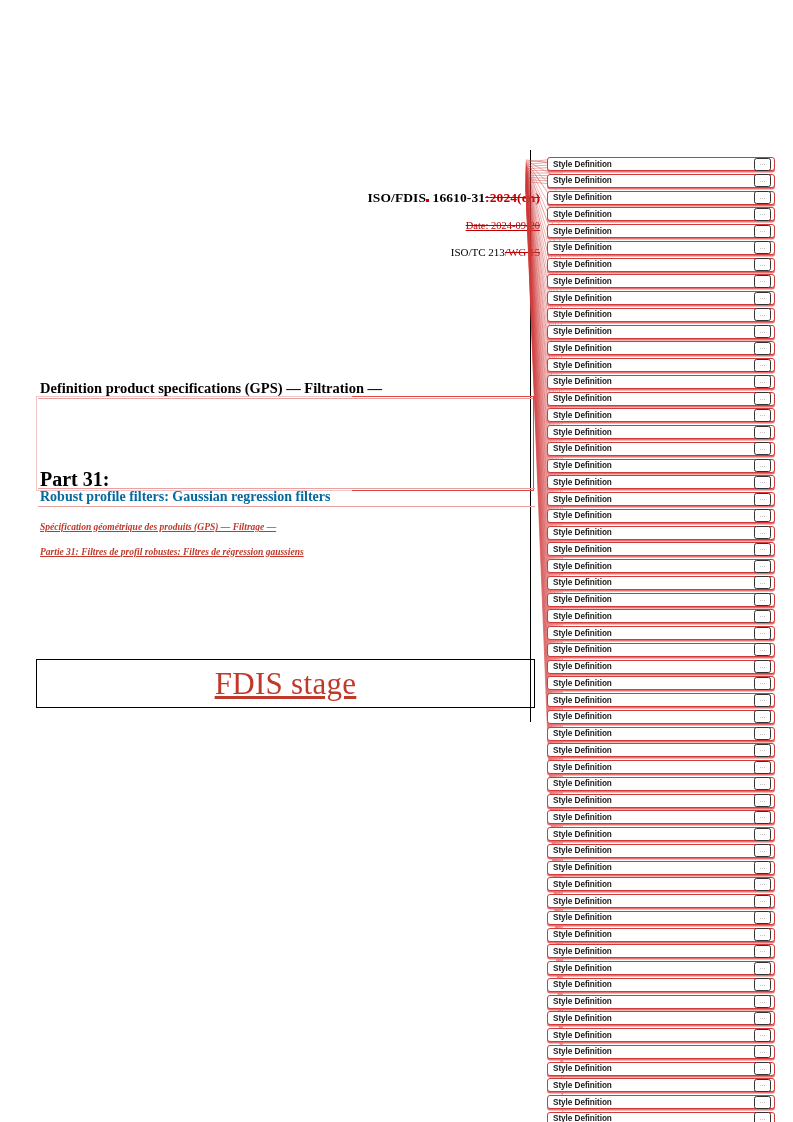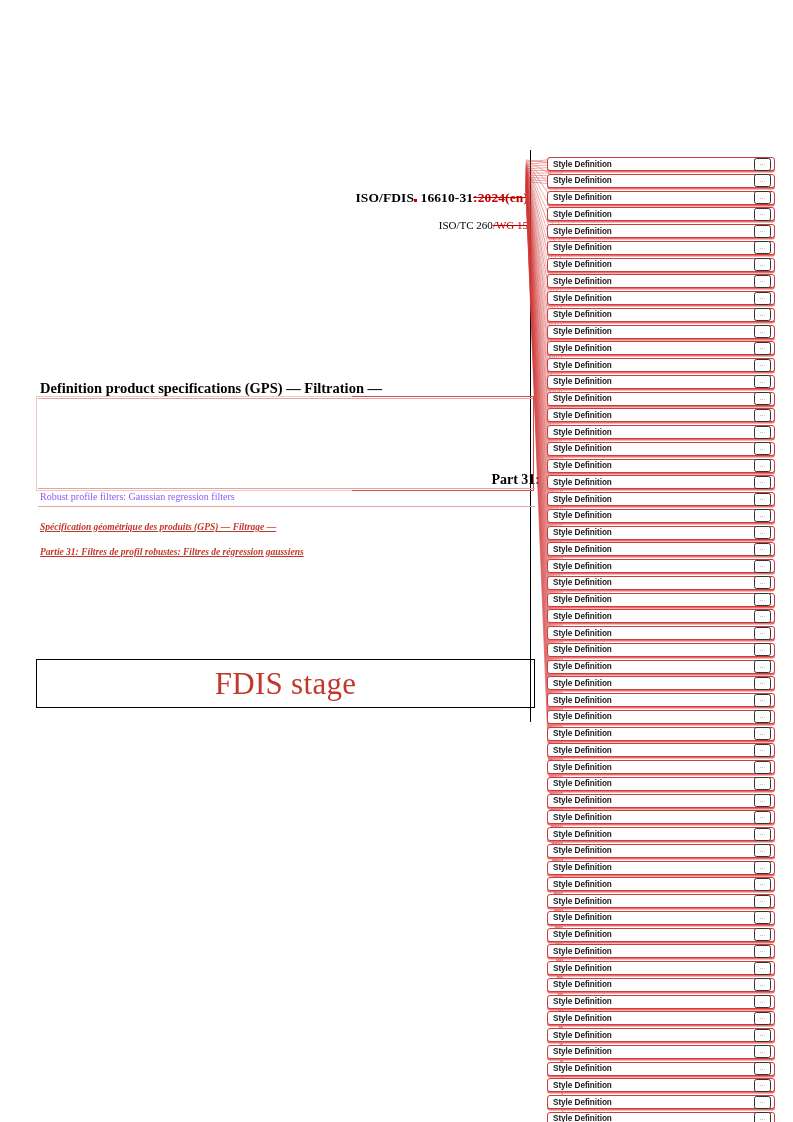--- a/index.html
+++ b/index.html
@@ -36,21 +36,21 @@
     position: absolute;
     left: 530px;
     top: 150px;
     width: 1px;
     height: 572px;
     background: #000000;
   }
 
   .hdr-block {
     position: absolute;
-    left: 36px;
+    left: 48px;
     top: 190px;
     width: 492px;
     text-align: right;
   }
   .hdr-line {
     line-height: 15px;
     white-space: nowrap;
     color: #000000;
   }
   .hdr-title {
@@ -121,32 +121,31 @@
     opacity: .55;
   }
 
   .part-block {
     position: absolute;
     left: 40px;
     top: 471px;
     width: 500px;
   }
   .part-no {
-    font-size: 14px;
+    font-size: 20px;
     font-weight: bold;
     line-height: 17px;
     color: #000;
     white-space: nowrap;
-    text-align: right;
   }
   .part-title {
-    font-size: 10px;
-    font-weight: normal;
+    font-size: 14px;
+    font-weight: bold;
     line-height: 17px;
-    color: #8b5cf6;
+    color: #0369a1;
     white-space: nowrap;
   }
 
   .fr-block {
     position: absolute;
     left: 40px;
     top: 521px;
     width: 500px;
   }
   .fr-line {
@@ -169,20 +168,21 @@
     height: 49px;
     border: 1px solid #000000;
     box-sizing: border-box;
     display: flex;
     align-items: center;
     justify-content: center;
   }
   .stage-text {
     font-size: 31px;
     color: #c0392b;
+    text-decoration: underline;
     letter-spacing: .3px;
     line-height: 34px;
   }
 
   
   .rev-underline {
     position: absolute;
     background: #e8a0a0;
     height: 1px;
   }
@@ -268,23 +268,26 @@
 
     <div class="margin-rule"></div>
 
     <div class="hdr-block">
 
       <div class="hdr-line hdr-title">
         <span>ISO/FDIS</span><span class="tiny-anchor"></span>
         <span>16610‑31</span><span class="del">:2024(en)</span>
       </div>
 
+      <div class="hdr-line hdr-small">
+        <span class="del-u">Date: 2024-09-20</span>
+      </div>
 
       <div class="hdr-line hdr-small tc">
-        <span>ISO/TC 260</span><span class="del">/WG 15</span>
+        <span>ISO/TC 213</span><span class="del">/WG 15</span>
       </div>
 
 
     </div>
 
     <div class="maintitle">Definition product specifications (GPS) — Filtration —</div>
     <div class="rev-underline" style="left:38px; top:398px; width:497px;"></div>
 
     <div class="rev-box-ext"></div>
     <div class="rev-box"></div>

